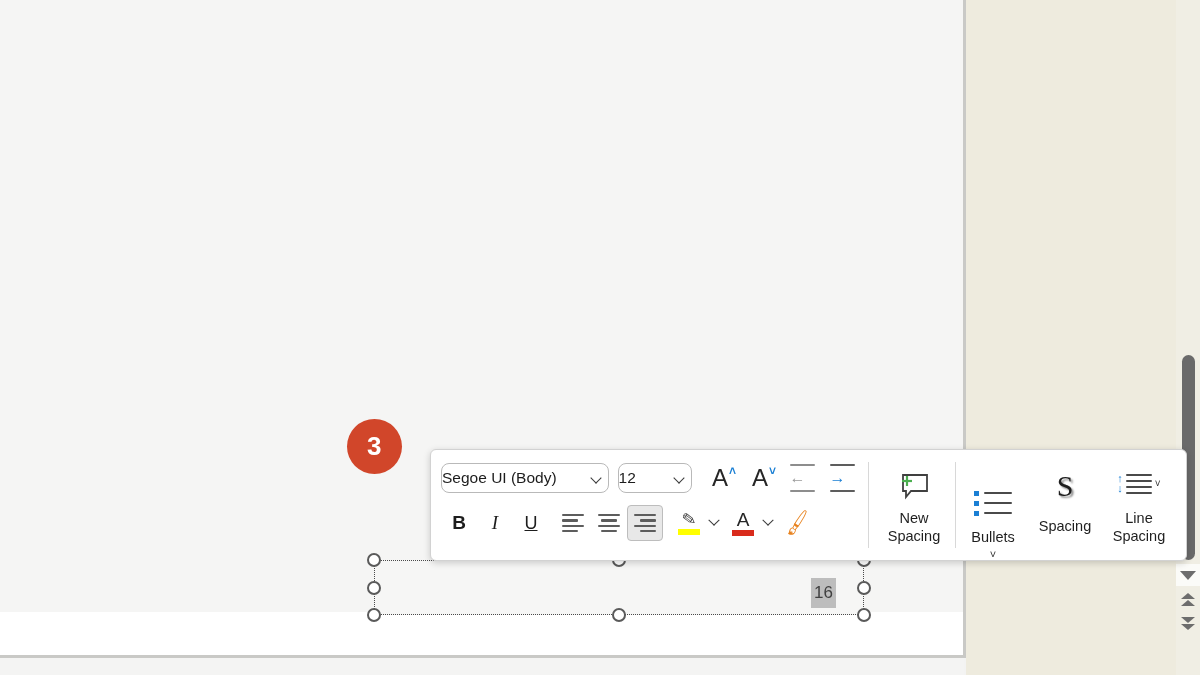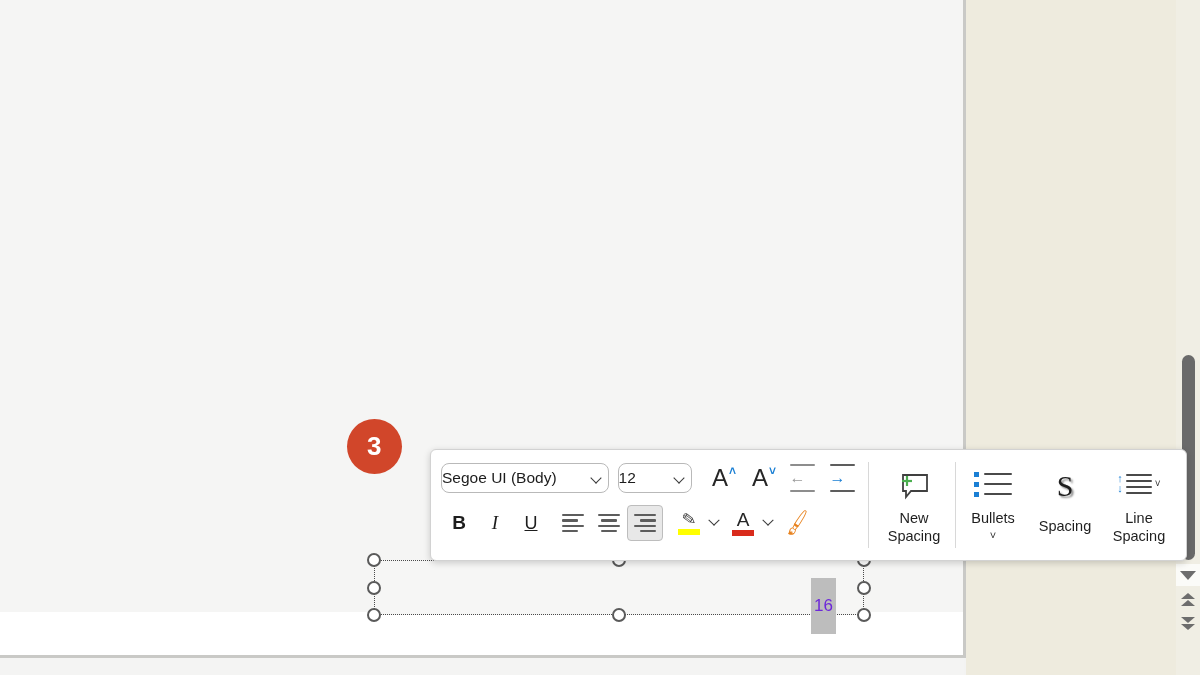--- a/index.html
+++ b/index.html
@@ -105,23 +105,23 @@
   .handle {
     position: absolute;
     width: 14px; height: 14px; border-radius: 50%;
     background: #ffffff;
     border: 2.6px solid #5a5a5a;
     transform: translate(-50%, -50%);
   }
   .tb-text {
     position: absolute; right: 28px; top: 18px;
     font-size: 17px;
-    color: #6d28d9;
+    color: #404040;
     background: #bdbdbd;
-    padding: 18px 3px;
+    padding: 5px 3px;
     font-family: "Liberation Sans", sans-serif;
     text-align: center;
   }
 
   
   .mini-toolbar {
     position: absolute; left: 430px; top: 449px;
     height: 112px;
     background: #ffffff;
     border: 1px solid #d2d2d2;
@@ -438,21 +438,21 @@
             <line x1="11" y1="8" x2="11" y2="18" stroke="#4caf50" stroke-width="2.2"></line>
             <line x1="6" y1="13" x2="16" y2="13" stroke="#4caf50" stroke-width="2.2"></line>
           </svg>
         </div>
         <span class="lbl">New
 Spacing</span>
       </div>
 
       <div class="sep"></div>
 
-      <div class="mt-bigbtn" style="width:74px;">
+      <div class="mt-bigbtn" style="width:74px;justify-content:flex-end;">
         <div class="ico">
           <div class="bullets-ico">
             <div class="brow">
                 <span class="dot"></span>
                 <span class="ln"></span>
               </div>
             <div class="brow">
                 <span class="dot"></span>
                 <span class="ln"></span>
               </div>

